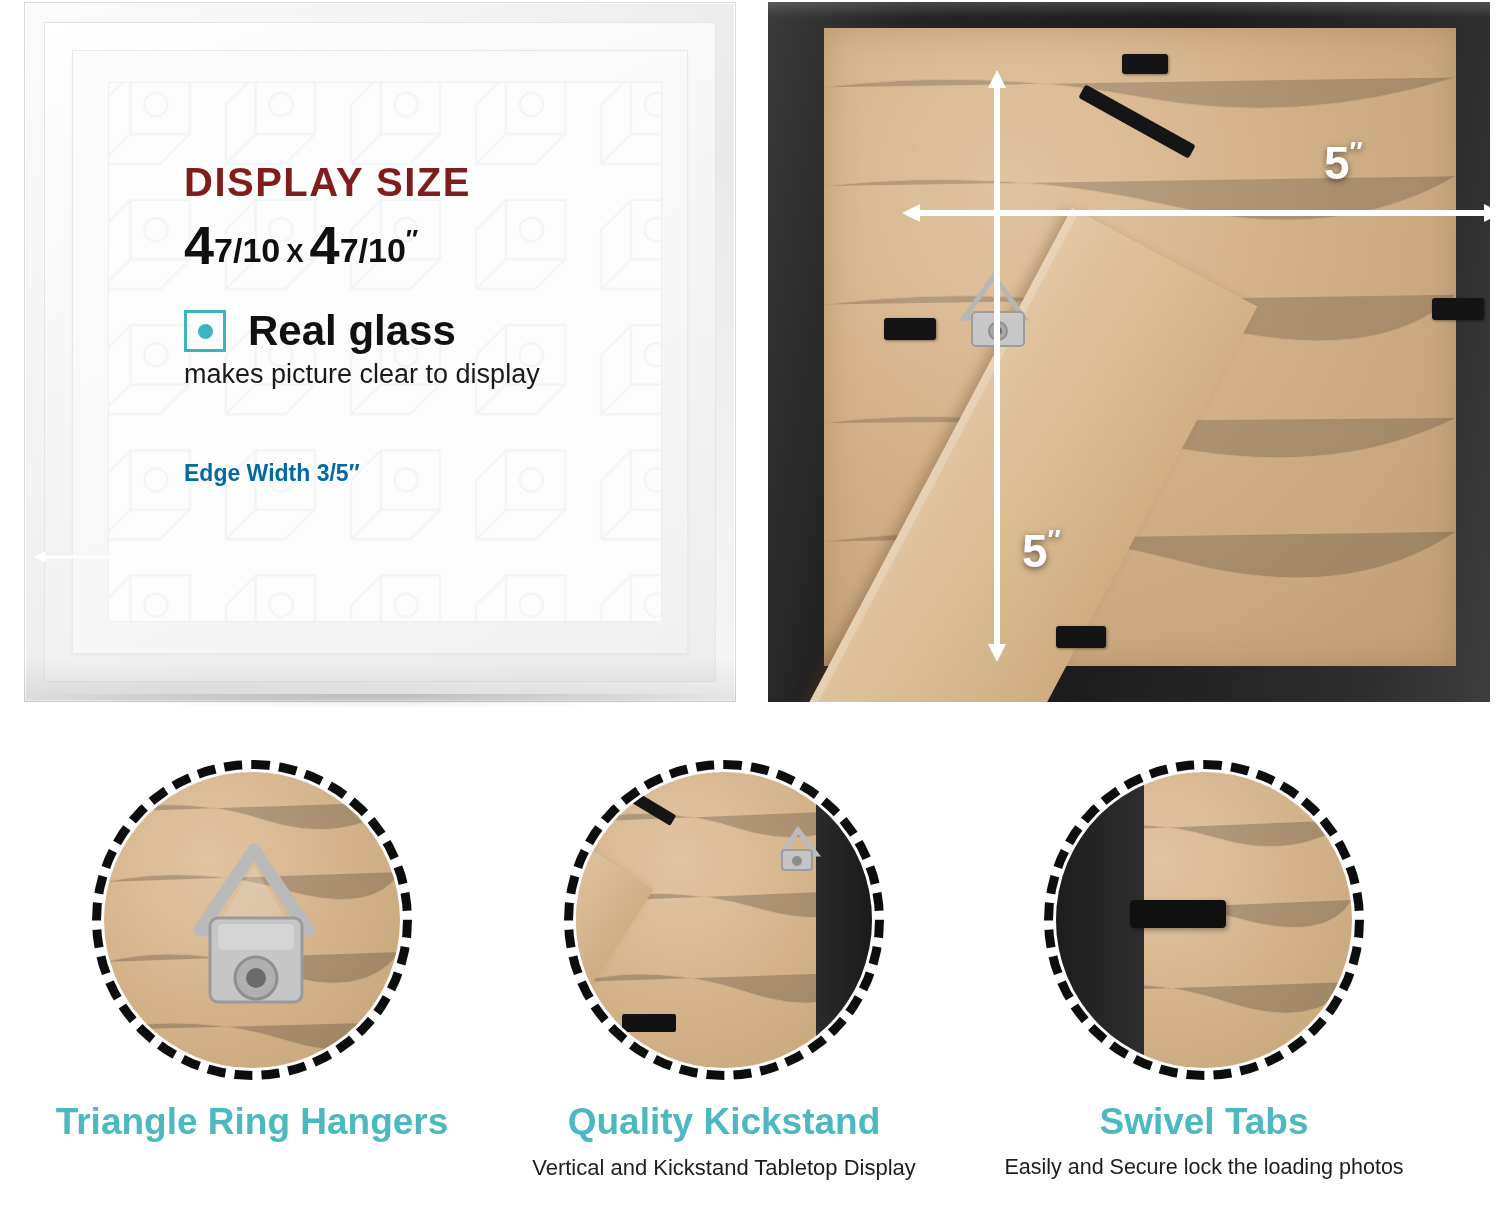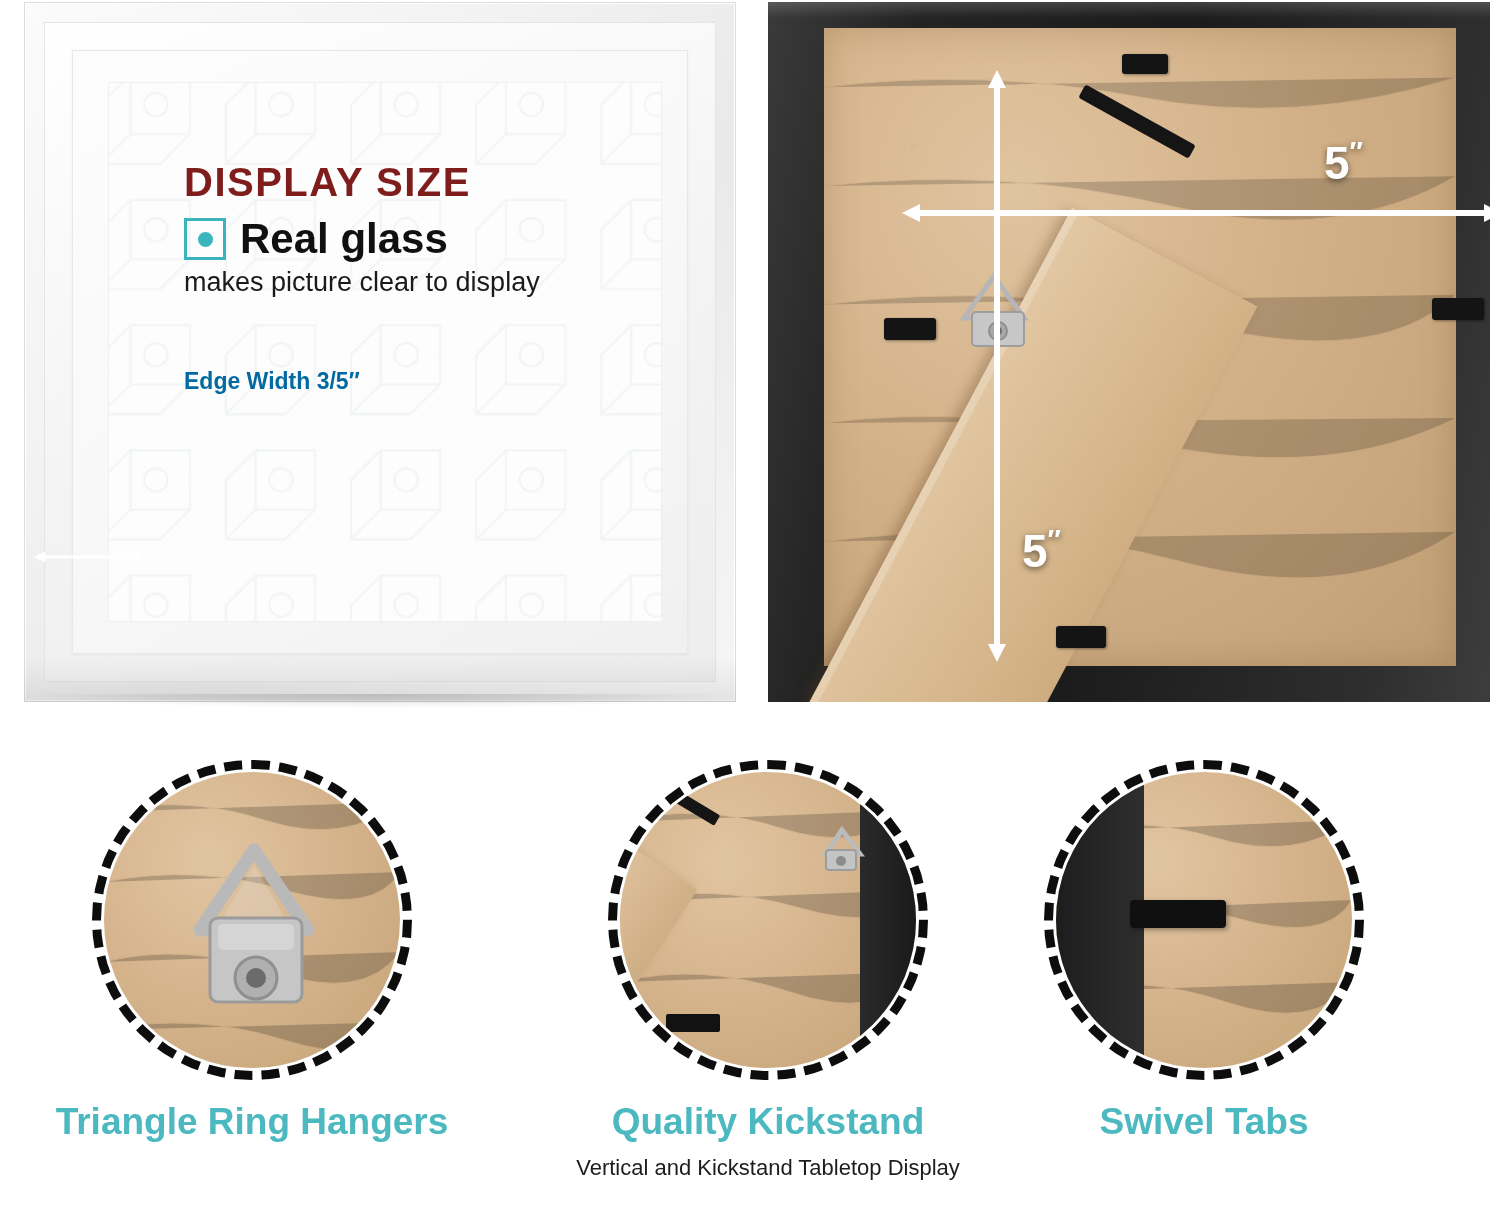--- a/index.html
+++ b/index.html
@@ -104,21 +104,21 @@
     font-weight: bold;
     padding: 0 6px;
   }
   .size-line .inch {
     font-size: 26px;
     vertical-align: 14px;
   }
   .real-glass-row {
     display: flex;
     align-items: center;
-    gap: 14px;
+    gap: 22px;
     margin-bottom: 8px;
   }
   .rg-icon {
     width: 36px; height: 36px;
     border: 3px solid #3ab5bd;
     display: flex;
     align-items: center;
     justify-content: center;
     flex: none;
   }
@@ -258,21 +258,21 @@
     left: 0; top: 760px;
     width: 1500px; height: 451px;
   }
   .feature {
     position: absolute;
     top: 0;
     width: 480px;
     text-align: center;
   }
   .feature.f1 { left: 12px; }
-  .feature.f2 { left: 528px; }
+  .feature.f2 { left: 484px; }
   .feature.f3 { left: 964px; }
 
   .circle-wrap {
     position: relative;
     width: 320px; height: 320px;
     margin: 0 auto;
   }
   .dashed-ring {
     position: absolute; inset: 0;
     border-radius: 50%;
@@ -376,20 +376,23 @@
         <rect x="0" y="0" width="560" height="560" fill="url(#wm)"></rect>
       </svg>
     </div>
 
     <div class="ff-edge-shade"></div>
     <div class="ff-shadow-bottom"></div>
 
     <div class="ff-text">
       <div class="display-size">DISPLAY  SIZE</div>
 
+      <div class="size-line">
+        <span class="big">4</span><span>7/10</span><span class="x">X</span><span class="big">4</span><span>7/10</span><span class="inch">″</span>
+      </div>
 
       <div class="real-glass-row">
         <span class="rg-icon">
             <i></i>
           </span>
         <span class="real-glass-text">Real glass</span>
       </div>
 
       <div class="sub-text">makes picture clear to display</div>
 
@@ -533,14 +536,15 @@
             <path d="M0 140 Q90 120 180 146 T296 128"></path>
             <path d="M0 220 Q80 200 170 230 T296 210"></path>
           </g>
         </svg>
         <div class="f3-frame-edge"></div>
         <div class="f3-tab"></div>
       </div>
       <div class="dashed-ring"></div>
     </div>
     <div class="feature-title">Swivel Tabs</div>
+    <div class="feature-sub">Easily and Secure lock the loading photos</div>
   </div>
 </div>
 
 </body></html>

